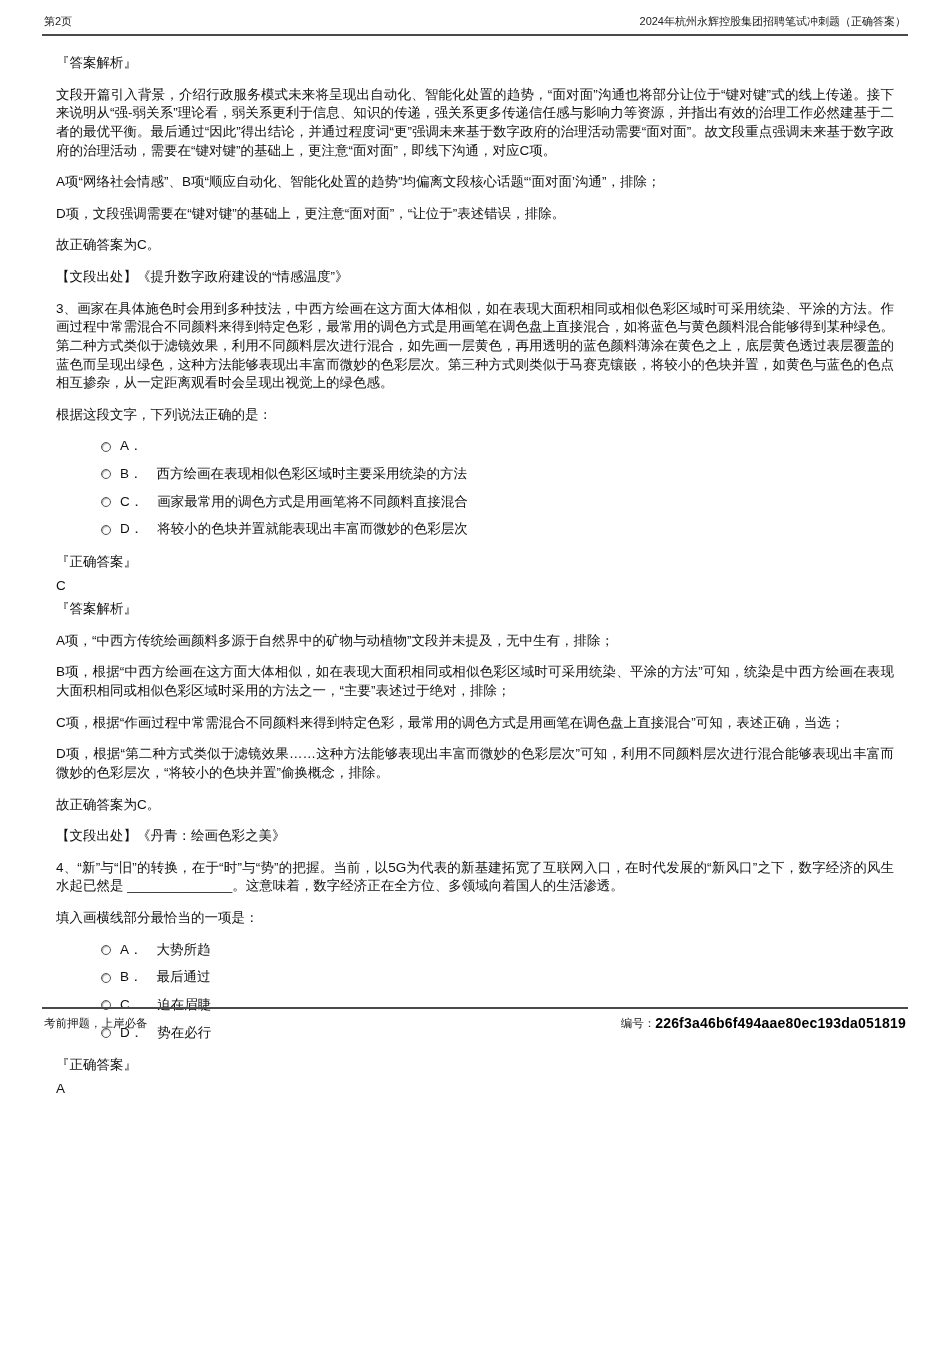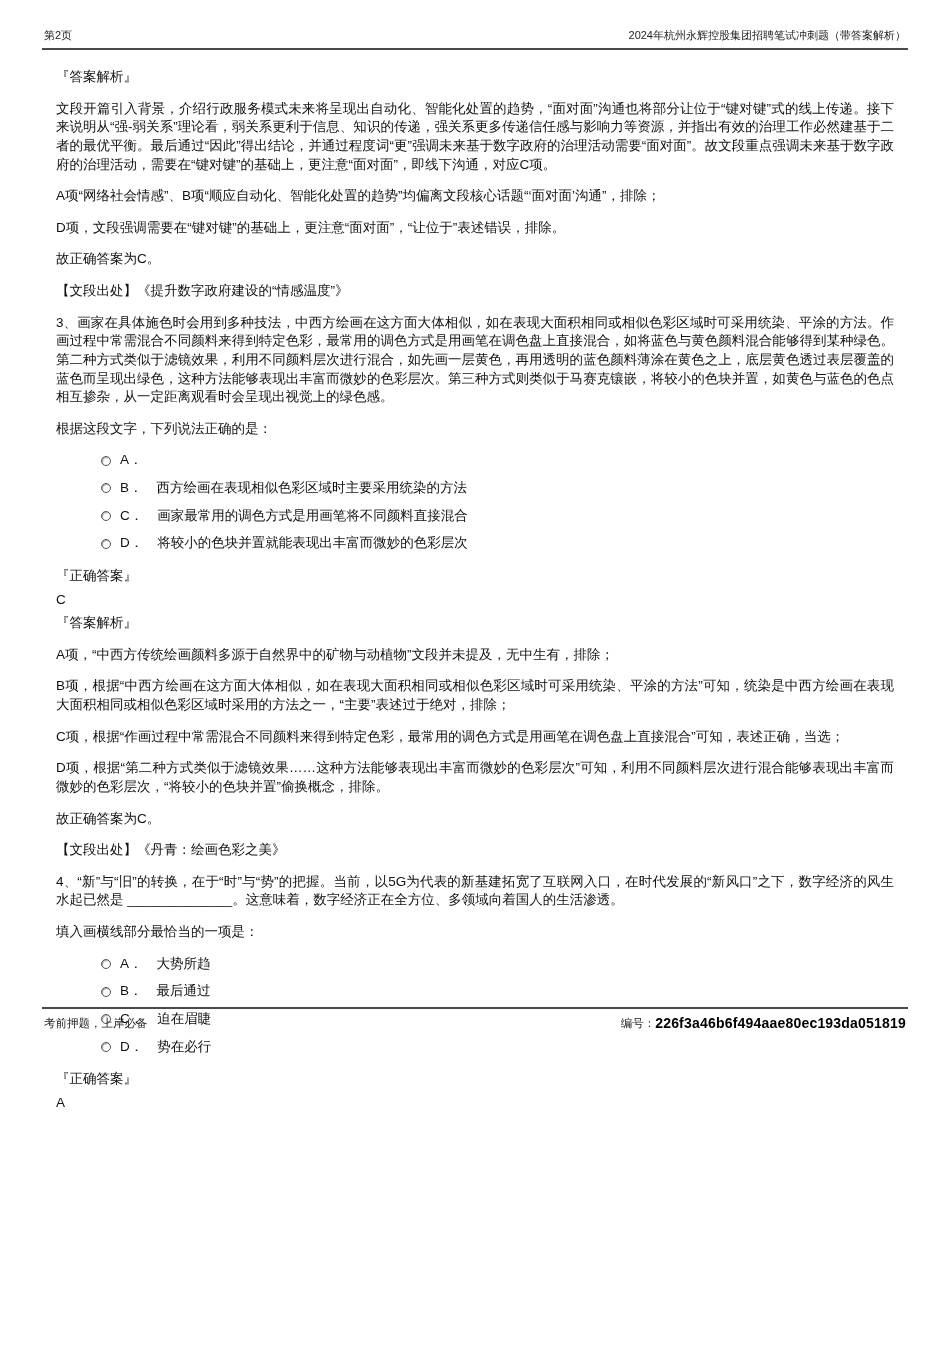--- a/index.html
+++ b/index.html
@@ -6,21 +6,21 @@
   html, body { background:#ffffff; }
   body {
     width:950px; height:1345px;
     font-family:"Liberation Sans","DejaVu Sans",sans-serif;
     color:#111;
     position:relative;
     overflow:hidden;
   }
   .page {
     width:950px; height:1043px;
-    padding:28px 42px 0 42px;
+    padding:14px 42px 0 42px;
     position:relative;
   }
   .page-header {
     display:flex; justify-content:space-between; align-items:flex-end;
     font-size:11px; color:#222;
     padding:0 2px 5px 2px;
     border-bottom:2px solid #4a4a4a;
   }
   .content {
     padding:18px 14px 0 14px;
@@ -51,21 +51,21 @@
   .footer-right { display:flex; align-items:center; }
   .code { font-weight:bold; font-size:14px; color:#000; letter-spacing:0.2px; }
 </style>
 </head>
 <body>
 
 <div class="page">
 
   <div class="page-header">
     <span>第2页</span>
-    <span>2024年杭州永辉控股集团招聘笔试冲刺题（带答案解析）</span>
+    <span>2024年杭州永辉控股集团招聘笔试冲刺题（正确答案）</span>
   </div>
 
   <div class="content">
 
     <p>『答案解析』</p>
     <p>文段开篇引入背景，介绍行政服务模式未来将呈现出自动化、智能化处置的趋势，“面对面”沟通也将部分让位于“键对键”式的线上传递。接下来说明从“强-弱关系”理论看，弱关系更利于信息、知识的传递，强关系更多传递信任感与影响力等资源，并指出有效的治理工作必然建基于二者的最优平衡。最后通过“因此”得出结论，并通过程度词“更”强调未来基于数字政府的治理活动需要“面对面”。故文段重点强调未来基于数字政府的治理活动，需要在“键对键”的基础上，更注意“面对面”，即线下沟通，对应C项。</p>
     <p>A项“网络社会情感”、B项“顺应自动化、智能化处置的趋势”均偏离文段核心话题“‘面对面’沟通”，排除；</p>
     <p>D项，文段强调需要在“键对键”的基础上，更注意“面对面”，“让位于”表述错误，排除。</p>
     <p>故正确答案为C。</p>
     <p>【文段出处】《提升数字政府建设的“情感温度”》</p>

